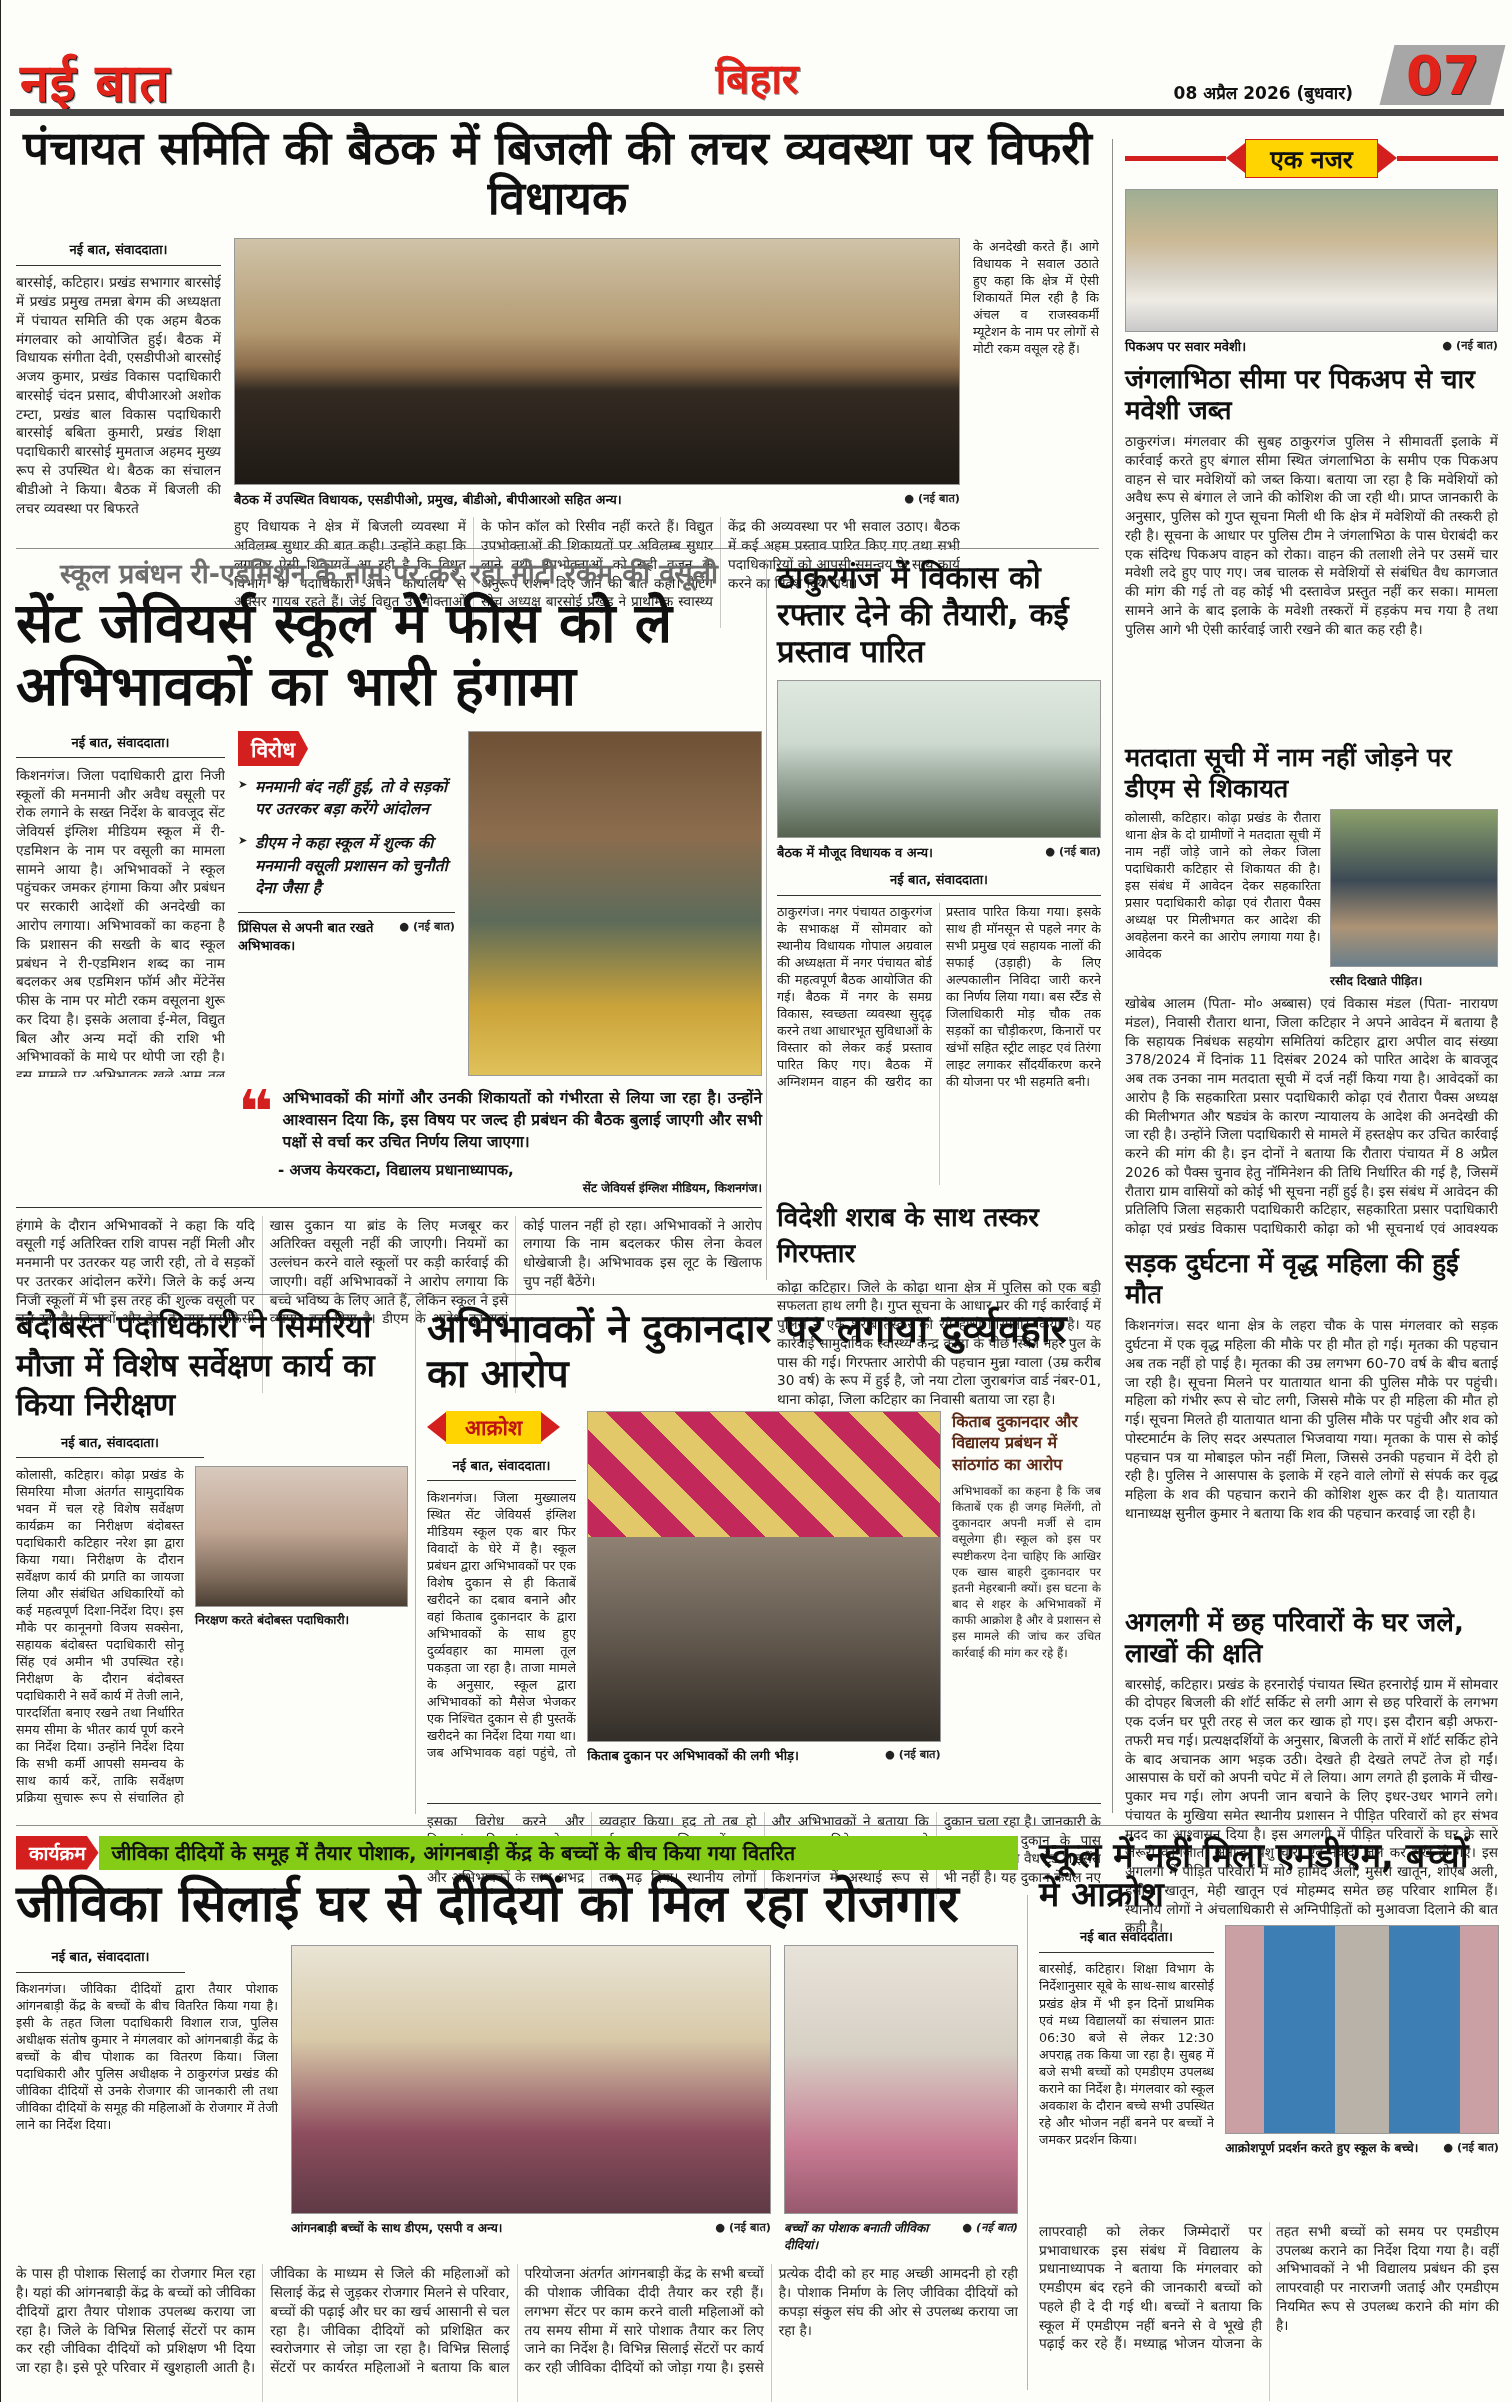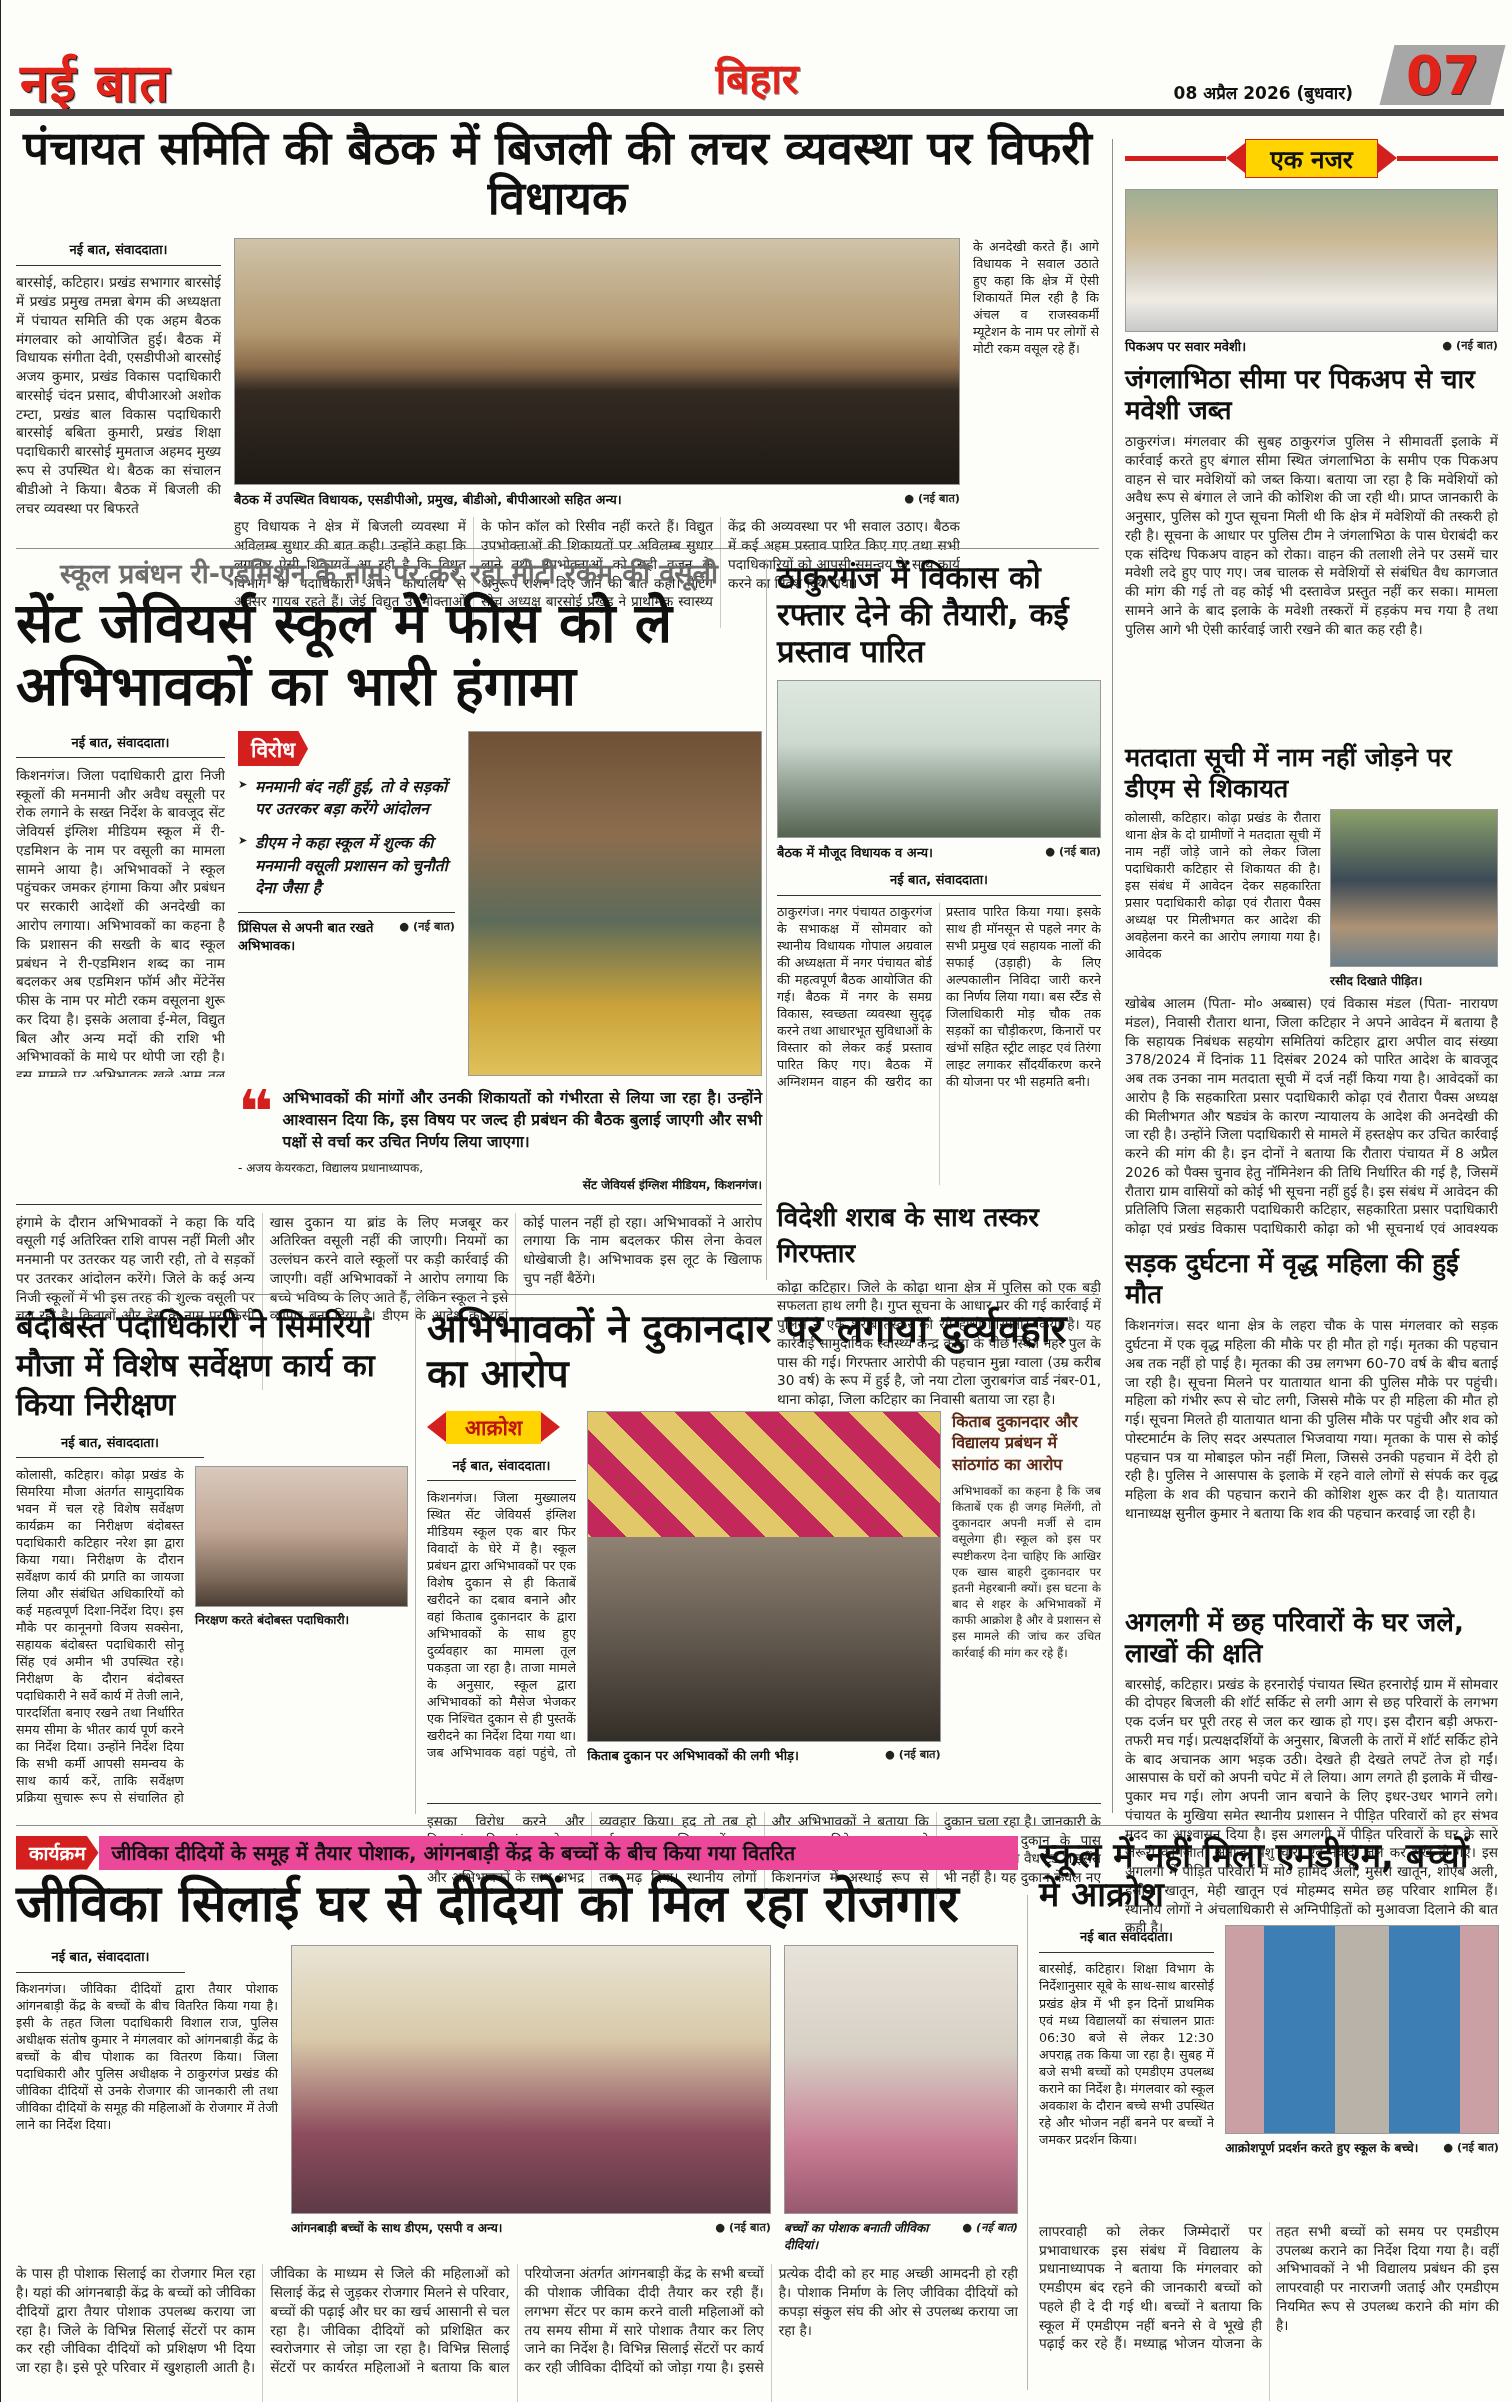--- a/index.html
+++ b/index.html
@@ -54,28 +54,28 @@
   .eyecatcher{display:flex;align-items:center;gap:0;}
   .eyeline{flex:1;height:4.7px;background:#d41f1f;}
   .arrowL,.arrowR{width:0;height:0;border-top:15px solid transparent;border-bottom:15px solid transparent;}
   .arrowL{border-right:19px solid #d41f1f;}
   .arrowR{border-left:19px solid #d41f1f;}
   .eyelabel{background:#ffd400;color:#111;font-weight:900;font-size:24.5px;
             padding:1.9px 24.5px;border:1.9px solid #d41f1f;}
   .flag-red{display:inline-block;background:#d41f1f;color:#fff;font-weight:900;font-size:21px;
             padding:3.8px 13px;clip-path:polygon(0 0,86% 0,100% 50%,86% 100%,0 100%);}
   .mini-eyelabel{background:#ffd400;color:#c11212;font-weight:900;font-size:21px;padding:2.8px 19px;}
-  .banner-yellow{background:#ec4899;color:#111;font-weight:900;font-size:20px;
+  .banner-yellow{background:#84cc16;color:#111;font-weight:900;font-size:20px;
                  display:flex;align-items:center;padding:2px 13px;flex:1;}
   .bullets{margin:9.4px 0 0;padding:0;list-style:none;font-weight:700;font-size:15.5px;line-height:1.45;}
   .bullets li{margin-bottom:11.3px;padding-left:17px;position:relative;font-style:italic;}
   .bullets li::before{content:"➤";position:absolute;left:0;top:0.9px;font-size:11.3px;color:#222;}
   .quote-mark{float:left;font-size:60px;line-height:0.8;color:#d41f1f;font-weight:900;margin-right:9.4px;}
   .quote-text{font-weight:700;font-size:15.5px;line-height:1.4;text-align:justify;}
-  .quote-author{font-weight:400;font-size:12px;margin-top:5.6px;}
+  .quote-author{font-weight:700;font-size:15px;margin-top:5.6px;margin-left:40px;}
   .quote-org{font-weight:700;font-size:12px;text-align:right;}
   .subhead-maroon{font-weight:900;font-size:16px;color:#5d2a16;line-height:1.35;margin-bottom:7.5px;}
 </style>
 </head>
 <body>
 
 <div class="page">
 
   <div class="abs logo" style="left:19px;top:45px;">नई बात</div>
   <div class="abs section-title" style="left:50%;top:49px;transform:translateX(-50%);">बिहार</div>

